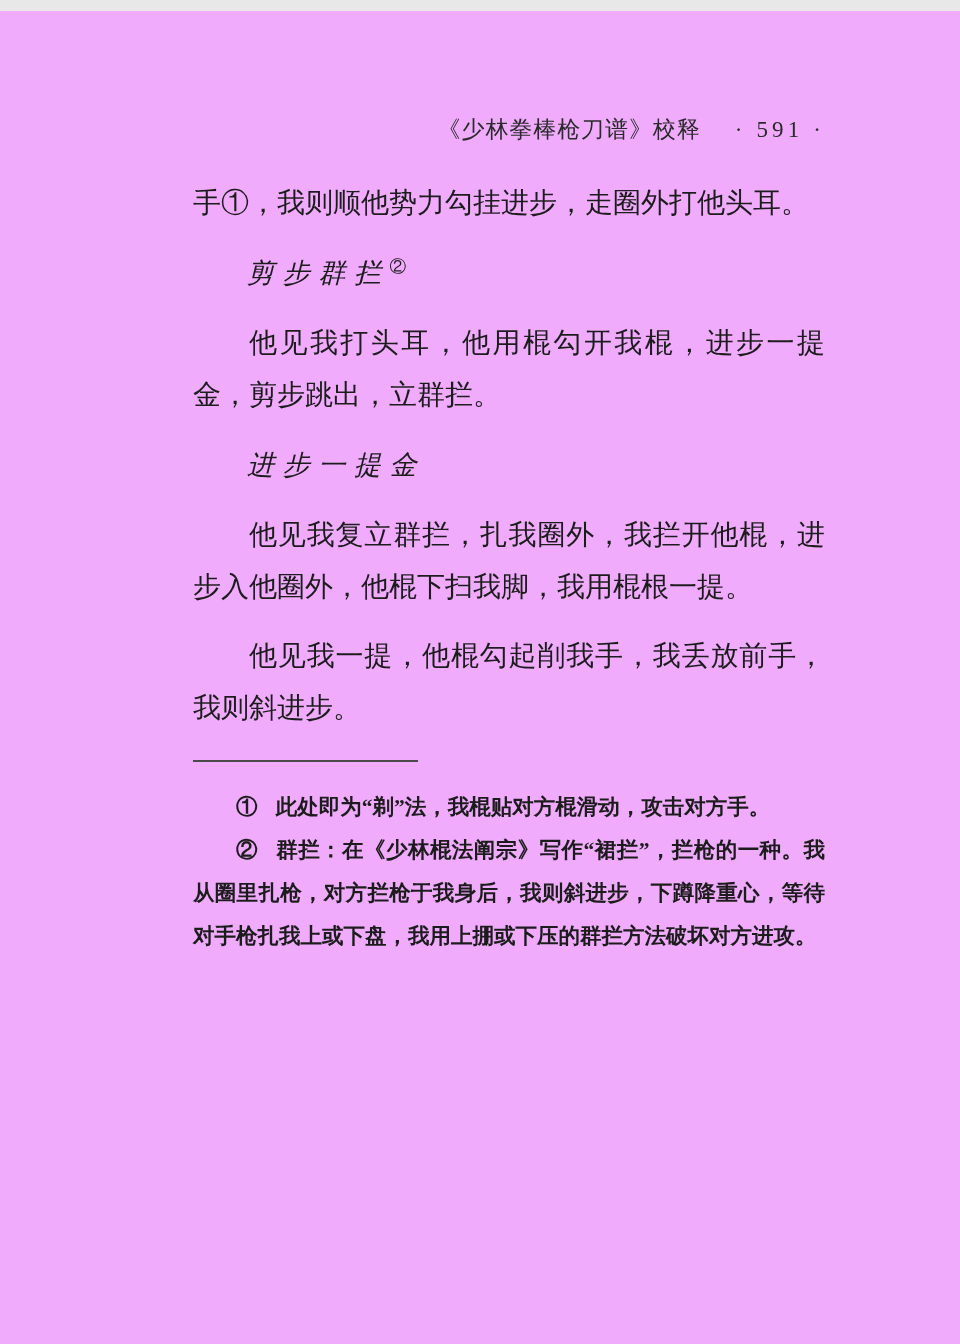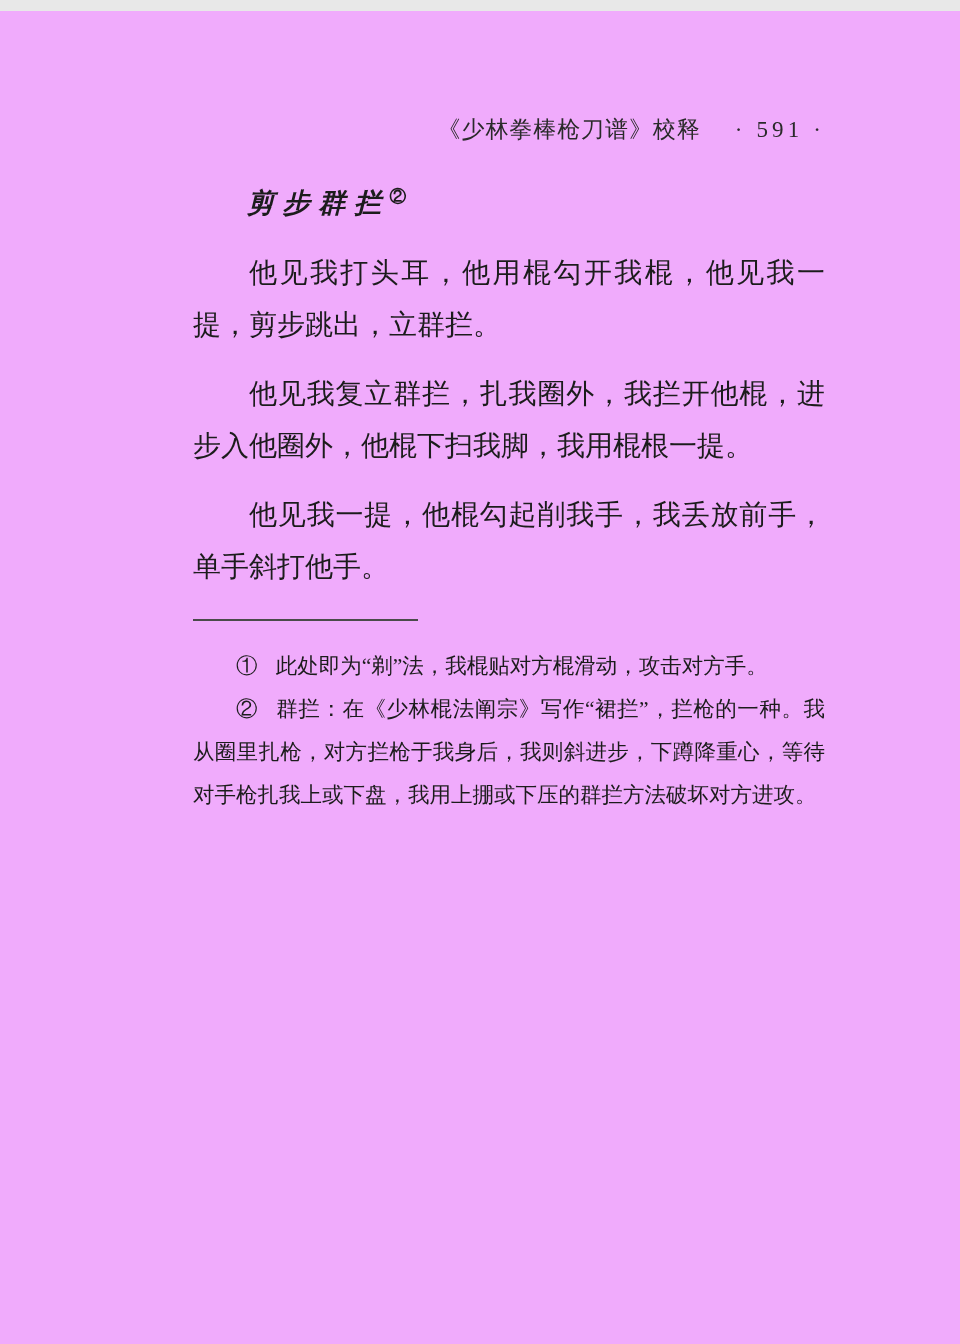--- a/index.html
+++ b/index.html
@@ -44,21 +44,21 @@
     margin: 0 0 17px 0;
     text-indent: 2em;
   }
   p.para.cont {
     text-indent: 0;
   }
   .heading {
     margin: 18px 0 18px 0;
     padding-left: 2em;
     font-size: 27px;
-    font-weight: bold;
+    font-weight: normal;
     font-style: italic;            
     letter-spacing: 0.32em;
     line-height: 52px;
   }
   .heading sup {
     font-size: 0.62em;
     font-style: normal;
     letter-spacing: 0;
     vertical-align: super;
     line-height: 0;
@@ -72,50 +72,53 @@
     border: none;
     border-top: 2px solid #4a4a4a;
     margin: 0 0 24px 0;
   }
   p.fn {
     margin: 0;
     font-size: 21.5px;
     line-height: 43px;
     text-align: justify;
     text-indent: 2em;
+    font-weight: bold;
   }
   .fn-marker {
     margin-right: 0.85em;
   }
 </style>
 </head>
 <body>
 
 <div class="page">
 
   <div class="running-header">
     <span>《少林拳棒枪刀谱》校释</span><span class="pagenum">· 591 ·</span>
   </div>
 
   <div class="body-text">
 
+    <p class="para cont">手①，我则顺他势力勾挂进步，走圈外打他头耳。</p>
 
     <h3 class="heading"><span>剪步群拦</span><sup>②</sup></h3>
 
-    <p class="para">他见我打头耳，他用棍勾开我棍，他见我一提，剪步跳出，立群拦。</p>
+    <p class="para">他见我打头耳，他用棍勾开我棍，进步一提金，剪步跳出，立群拦。</p>
 
 
 
 
 
+    <h3 class="heading"><span>进步一提金</span></h3>
 
     <p class="para">他见我复立群拦，扎我圈外，我拦开他棍，进步入他圈外，他棍下扫我脚，我用棍根一提。</p>
 
 
-    <p class="para">他见我一提，他棍勾起削我手，我丢放前手，单手斜打他手。</p>
+    <p class="para">他见我一提，他棍勾起削我手，我丢放前手，我则斜进步。</p>
 
   </div>
 
   <div class="footnotes">
     <hr class="fn-rule">
 
     <p class="fn"><span class="fn-marker">①</span><span>此处即为“剃”法，我棍贴对方棍滑动，攻击对方手。</span></p>
 
     <p class="fn"><span class="fn-marker">②</span><span>群拦：在《少林棍法阐宗》写作“裙拦”，拦枪的一种。我从圈里扎枪，对方拦枪于我身后，我则斜进步，下蹲降重心，等待对手枪扎我上或下盘，我用上掤或下压的群拦方法破坏对方进攻。</span></p>
   </div>

